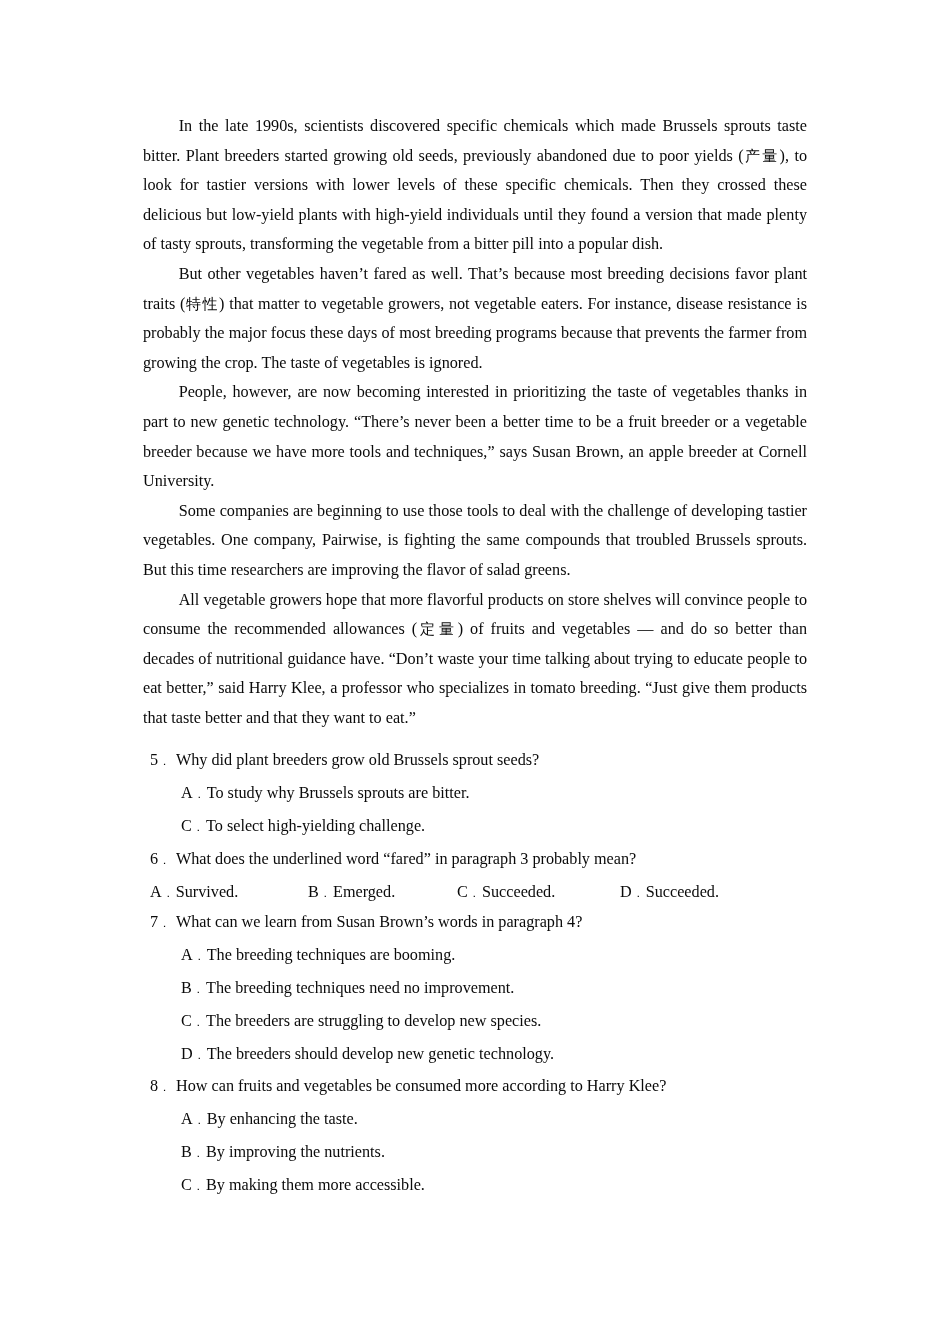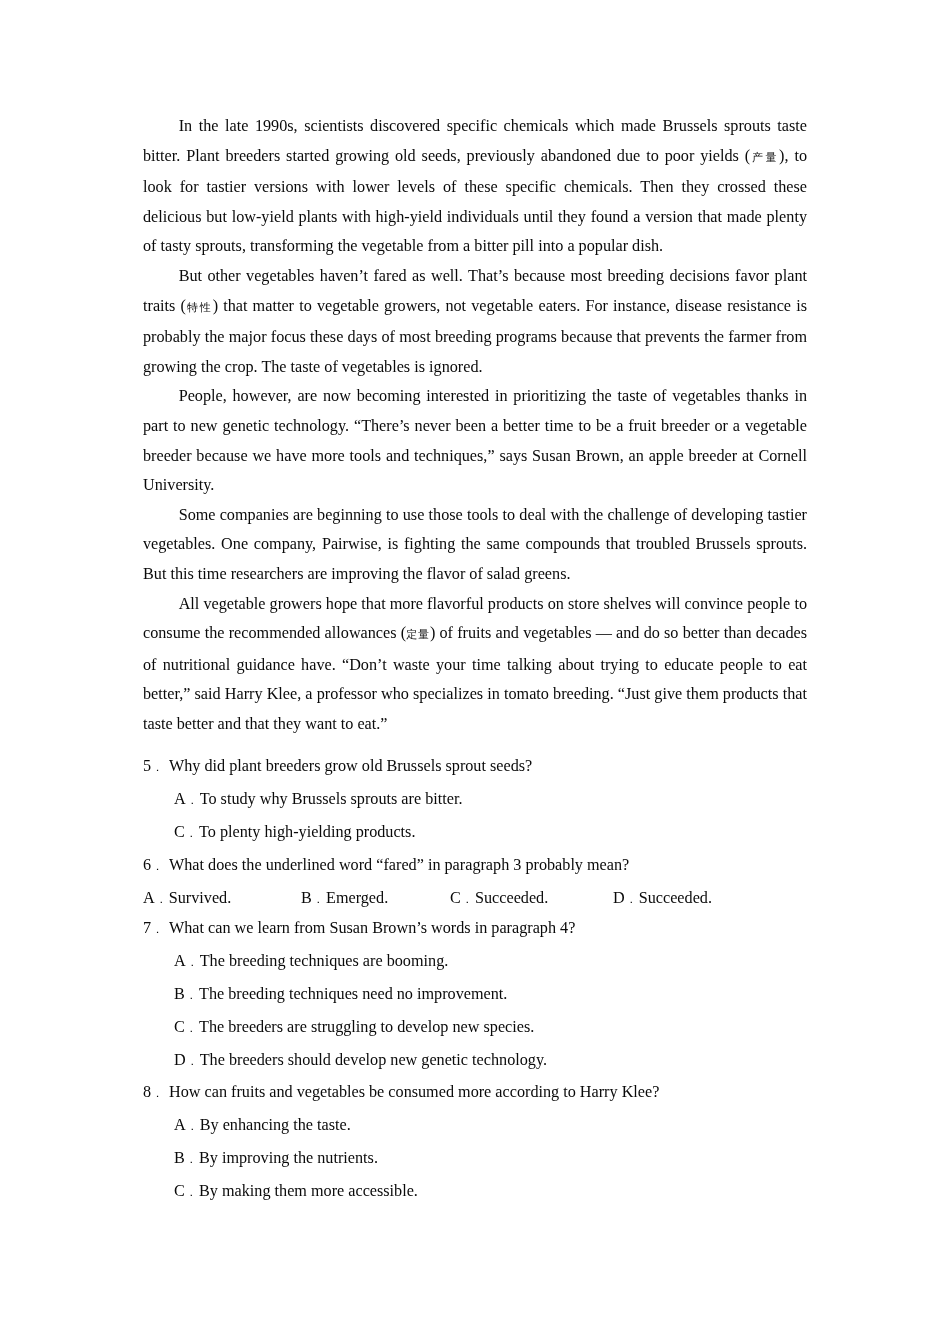--- a/index.html
+++ b/index.html
@@ -35,35 +35,35 @@
     line-height: 29.6px;
     text-align: justify;
     text-justify: inter-word;
     text-indent: 2.2em;
     hyphens: none;
   }
   .para:last-of-type {
     margin-bottom: 12px;
   }
   .para .cjk {
-    font-family: Liberation Mono, monospace;
-    font-size: 11px;
+    font-family: Liberation Serif, serif;
+    font-size: 15px;
     letter-spacing: 0.06em;
   }
   .para u,
   .underline {
     text-underline-offset: 2px;
   }
 
   
   .questions {
     margin-top: 12px;
   }
   .qblock {
-    margin: 0 0 0 0;
+    margin: 0 0 0 7px;
   }
   .qstem {
     font-size: 16.2px;
     line-height: 30.8px;
     text-align: left;
     padding-left: 0;
     white-space: nowrap;
   }
   .qnum {
     display: inline-block;
@@ -121,21 +121,21 @@
         <div class="para"><span>But other vegetables haven’t </span><span class="underline">fared</span><span> as well. That’s because most breeding decisions favor plant traits (</span><span class="cjk">特性</span><span>) that matter to vegetable growers, not vegetable eaters. For instance, disease resistance is probably the major focus these days of most breeding programs because that prevents the farmer from growing the crop. The taste of vegetables is ignored.</span></div>
         <div class="para"><span>People, however, are now becoming interested in prioritizing the taste of vegetables thanks in part to new genetic technology. “There’s never been a better time to be a fruit breeder or a vegetable breeder because we have more tools and techniques,” says Susan Brown, an apple breeder at Cornell University.</span></div>
         <div class="para"><span>Some companies are beginning to use those tools to deal with the challenge of developing tastier vegetables. One company, Pairwise, is fighting the same compounds that troubled Brussels sprouts. But this time researchers are improving the flavor of salad greens.</span></div>
         <div class="para"><span>All vegetable growers hope that more flavorful products on store shelves will convince people to consume the recommended allowances (</span><span class="cjk">定量</span><span>) of fruits and vegetables — and do so better than decades of nutritional guidance have. “Don’t waste your time talking about trying to educate people to eat better,” said Harry Klee, a professor who specializes in tomato breeding. “Just give them products that taste better and that they want to eat.”</span></div>
       </div>
 
     <div class="questions">
         <div class="qblock">
           <div class="qstem"><span class="qnum"><span>5</span><span class="dot">．</span></span><span>Why did plant breeders grow old Brussels sprout seeds?</span></div>
           <div class="opt"><span class="optletter"><span>A</span><span class="dot">．</span></span><span>To study why Brussels sprouts are bitter.</span></div>
-          <div class="opt"><span class="optletter"><span>C</span><span class="dot">．</span></span><span>To plenty high-yielding products.</span></div>
+          <div class="opt"><span class="optletter"><span>C</span><span class="dot">．</span></span><span>To select high-yielding challenge.</span></div>
         </div>
         <div class="qblock">
           <div class="qstem"><span class="qnum"><span>6</span><span class="dot">．</span></span><span>What does the underlined word “fared” in paragraph 3 probably mean?</span></div>
           <div class="opts-inline">
             <span class="inline-opt o0"><span class="optletter"><span>A</span><span class="dot">．</span></span><span>Survived.</span></span>
             <span class="inline-opt o1"><span class="optletter"><span>B</span><span class="dot">．</span></span><span>Emerged.</span></span>
             <span class="inline-opt o2"><span class="optletter"><span>C</span><span class="dot">．</span></span><span>Succeeded.</span></span>
             <span class="inline-opt o3"><span class="optletter"><span>D</span><span class="dot">．</span></span><span>Succeeded.</span></span>
           </div>
         </div>

